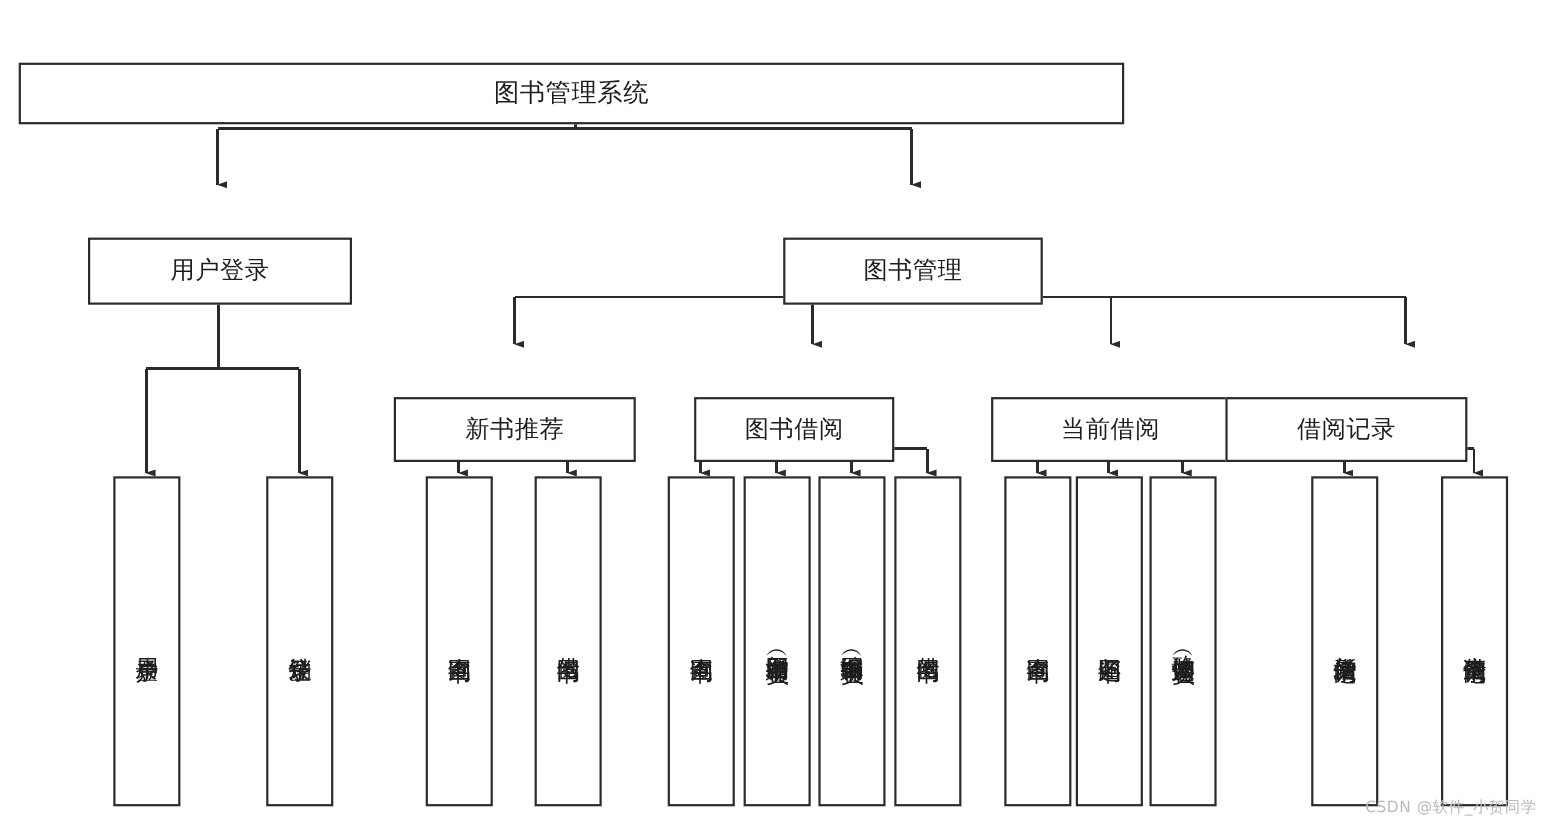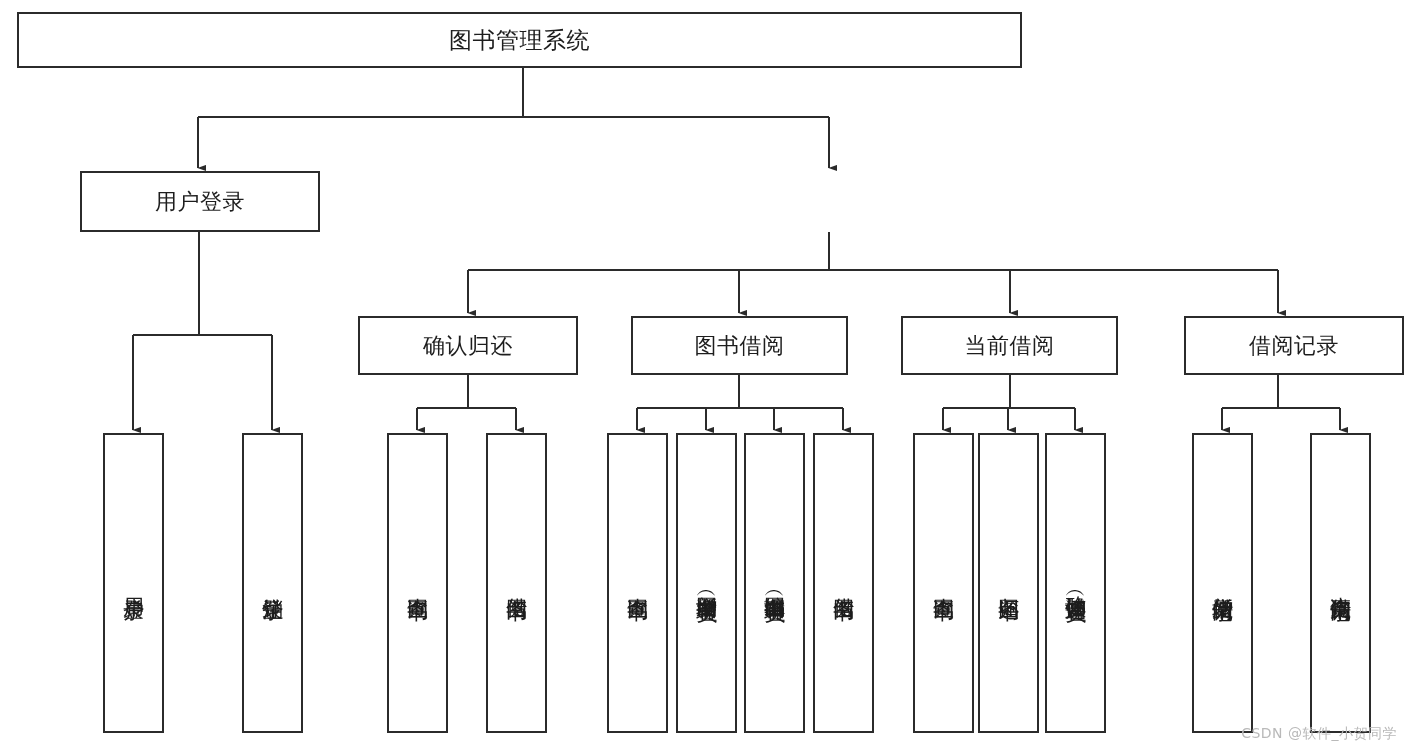--- a/index.html
+++ b/index.html
@@ -34,20 +34,21 @@
     display: flex;
     align-items: center;
     justify-content: center;
     color: #1d1d1d;
     line-height: 1.16;
     text-align: center;
   }
   .node.horiz {
     font-size: 22px;
     letter-spacing: 0.5px;
+    margin-top: 45px;
   }
   .node.vert {
     writing-mode: vertical-rl;
     text-orientation: upright;
     font-size: 21px;
     letter-spacing: 1px;
     padding: 4px 0;
   }
   .node.root {
     font-size: 23px;
@@ -126,31 +127,34 @@
     </g>
   </svg>
 
   <div class="node horiz root" style="left:17px; top:12px; width:1005px; height:56px;">
     <span class="node-label">图书管理系统</span>
   </div>
 
   <div class="node horiz" style="left:80px; top:171px; width:240px; height:61px;">
     <span class="node-label">用户登录</span>
   </div>
+  <div class="node horiz" style="left:712px; top:171px; width:236px; height:61px;">
+    <span class="node-label">图书管理</span>
+  </div>
 
   <div class="node horiz" style="left:358px; top:316px; width:220px; height:59px;">
-    <span class="node-label">确认归还</span>
-  </div>
-  <div class="node horiz" style="left:631px; top:316px; width:217px; height:59px;">
+    <span class="node-label">新书推荐</span>
+  </div>
+  <div class="node horiz" style="left:631px; top:316px; width:182px; height:59px;">
     <span class="node-label">图书借阅</span>
   </div>
   <div class="node horiz" style="left:901px; top:316px; width:217px; height:59px;text-align:right;">
     <span class="node-label">当前借阅</span>
   </div>
-  <div class="node horiz" style="left:1184px; top:316px; width:220px; height:59px;">
+  <div class="node horiz" style="left:1114px; top:316px; width:220px; height:59px;">
     <span class="node-label">借阅记录</span>
   </div>
 
   <div class="node vert" style="left:103px; top:433px; width:61px; height:300px;">
     <span class="node-label">用户登录</span>
   </div>
   <div class="node vert" style="left:242px; top:433px; width:61px; height:300px;">
     <span class="node-label">注销登录</span>
   </div>
 

